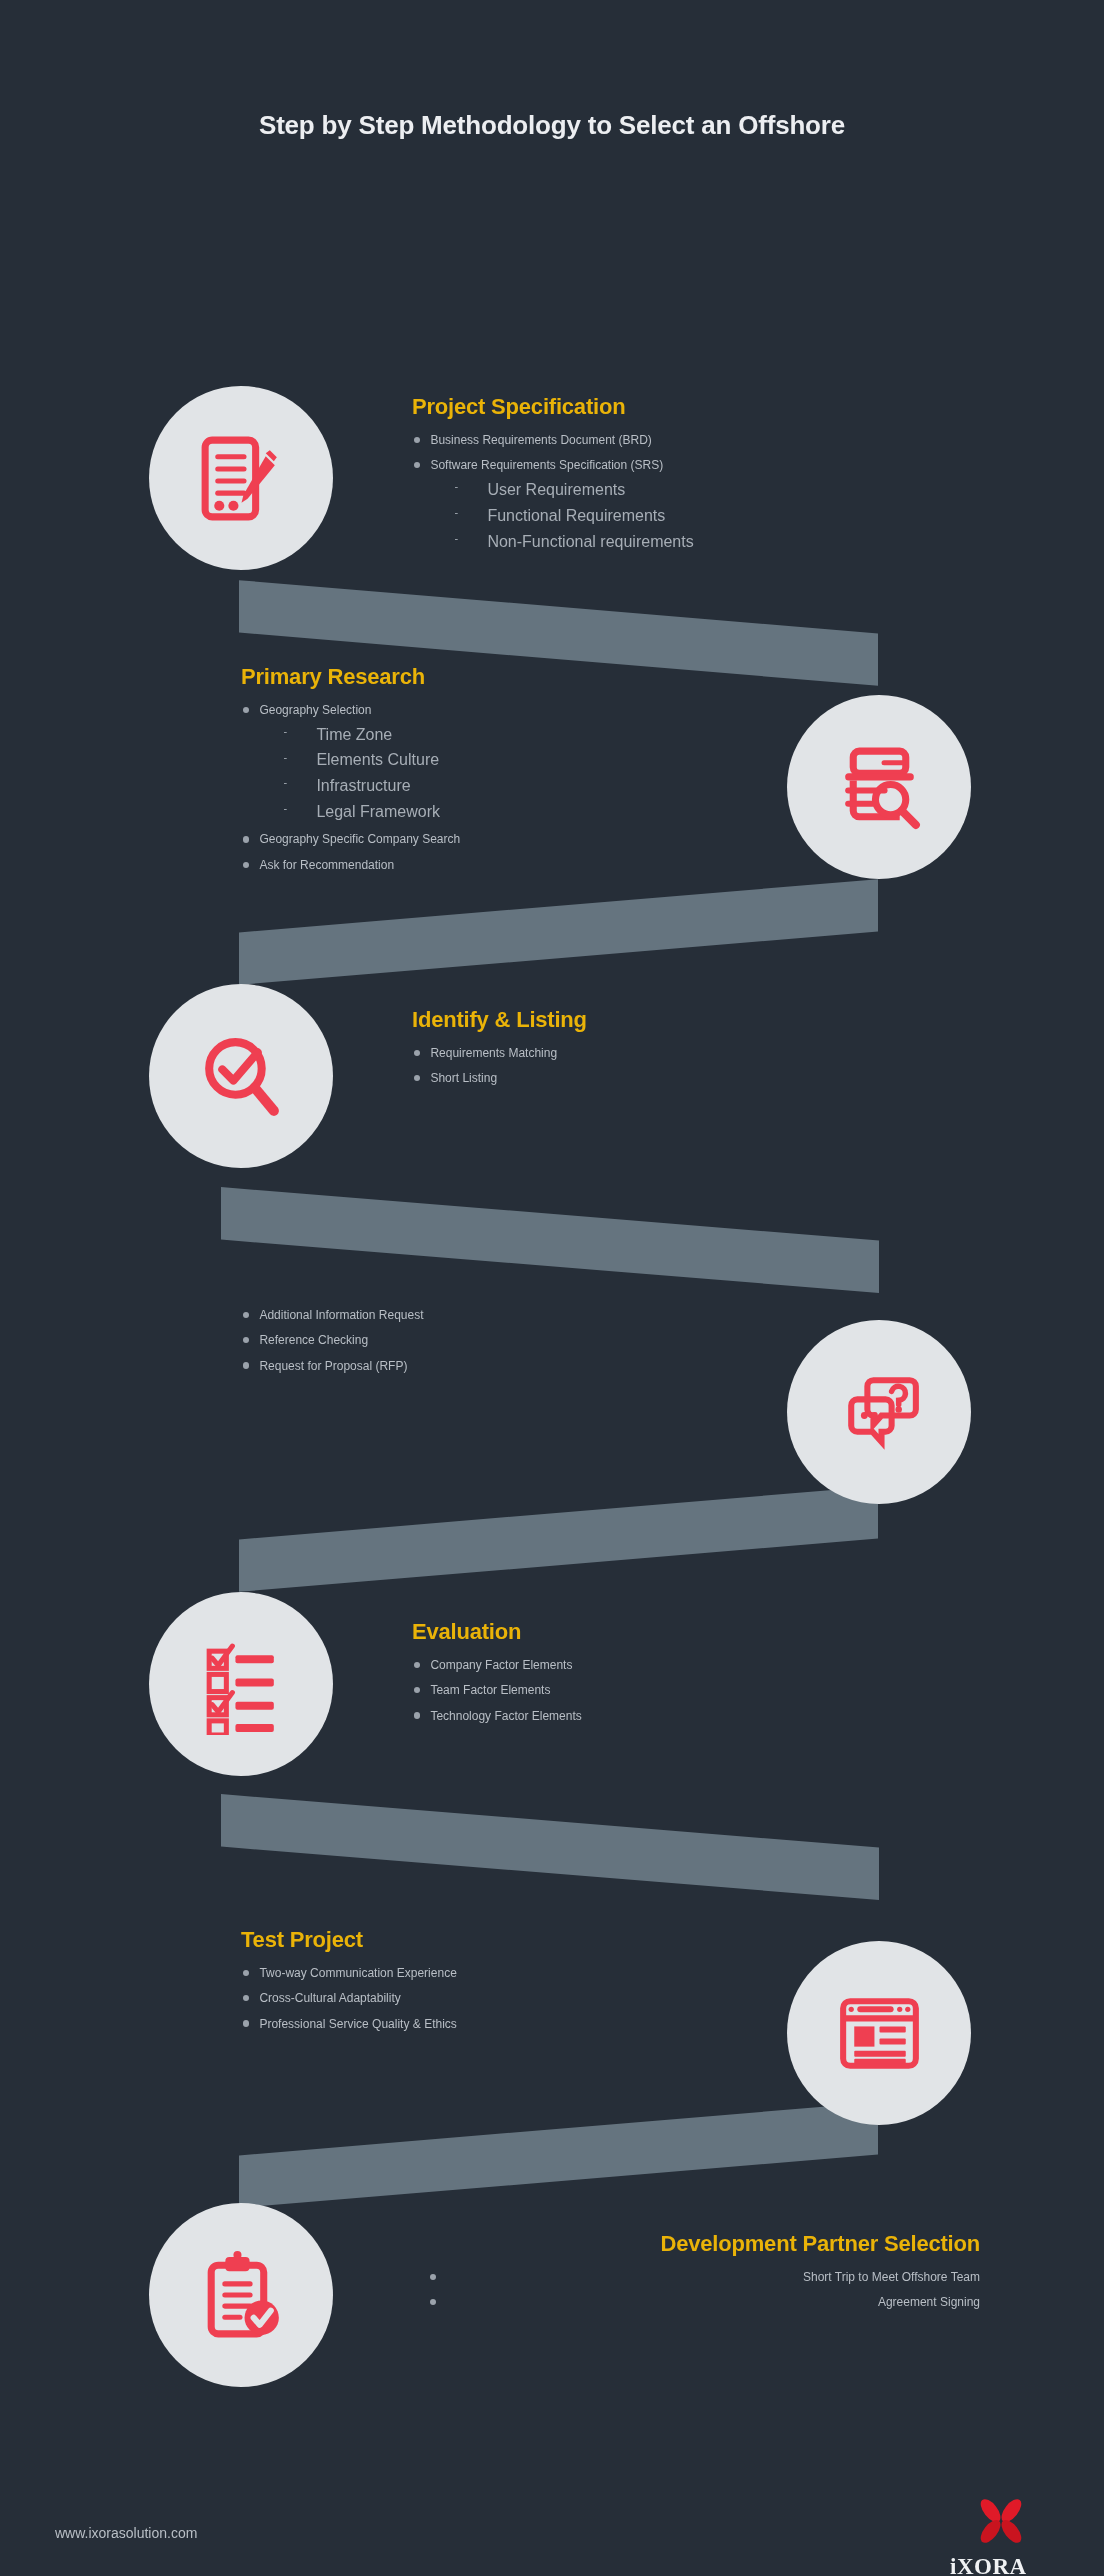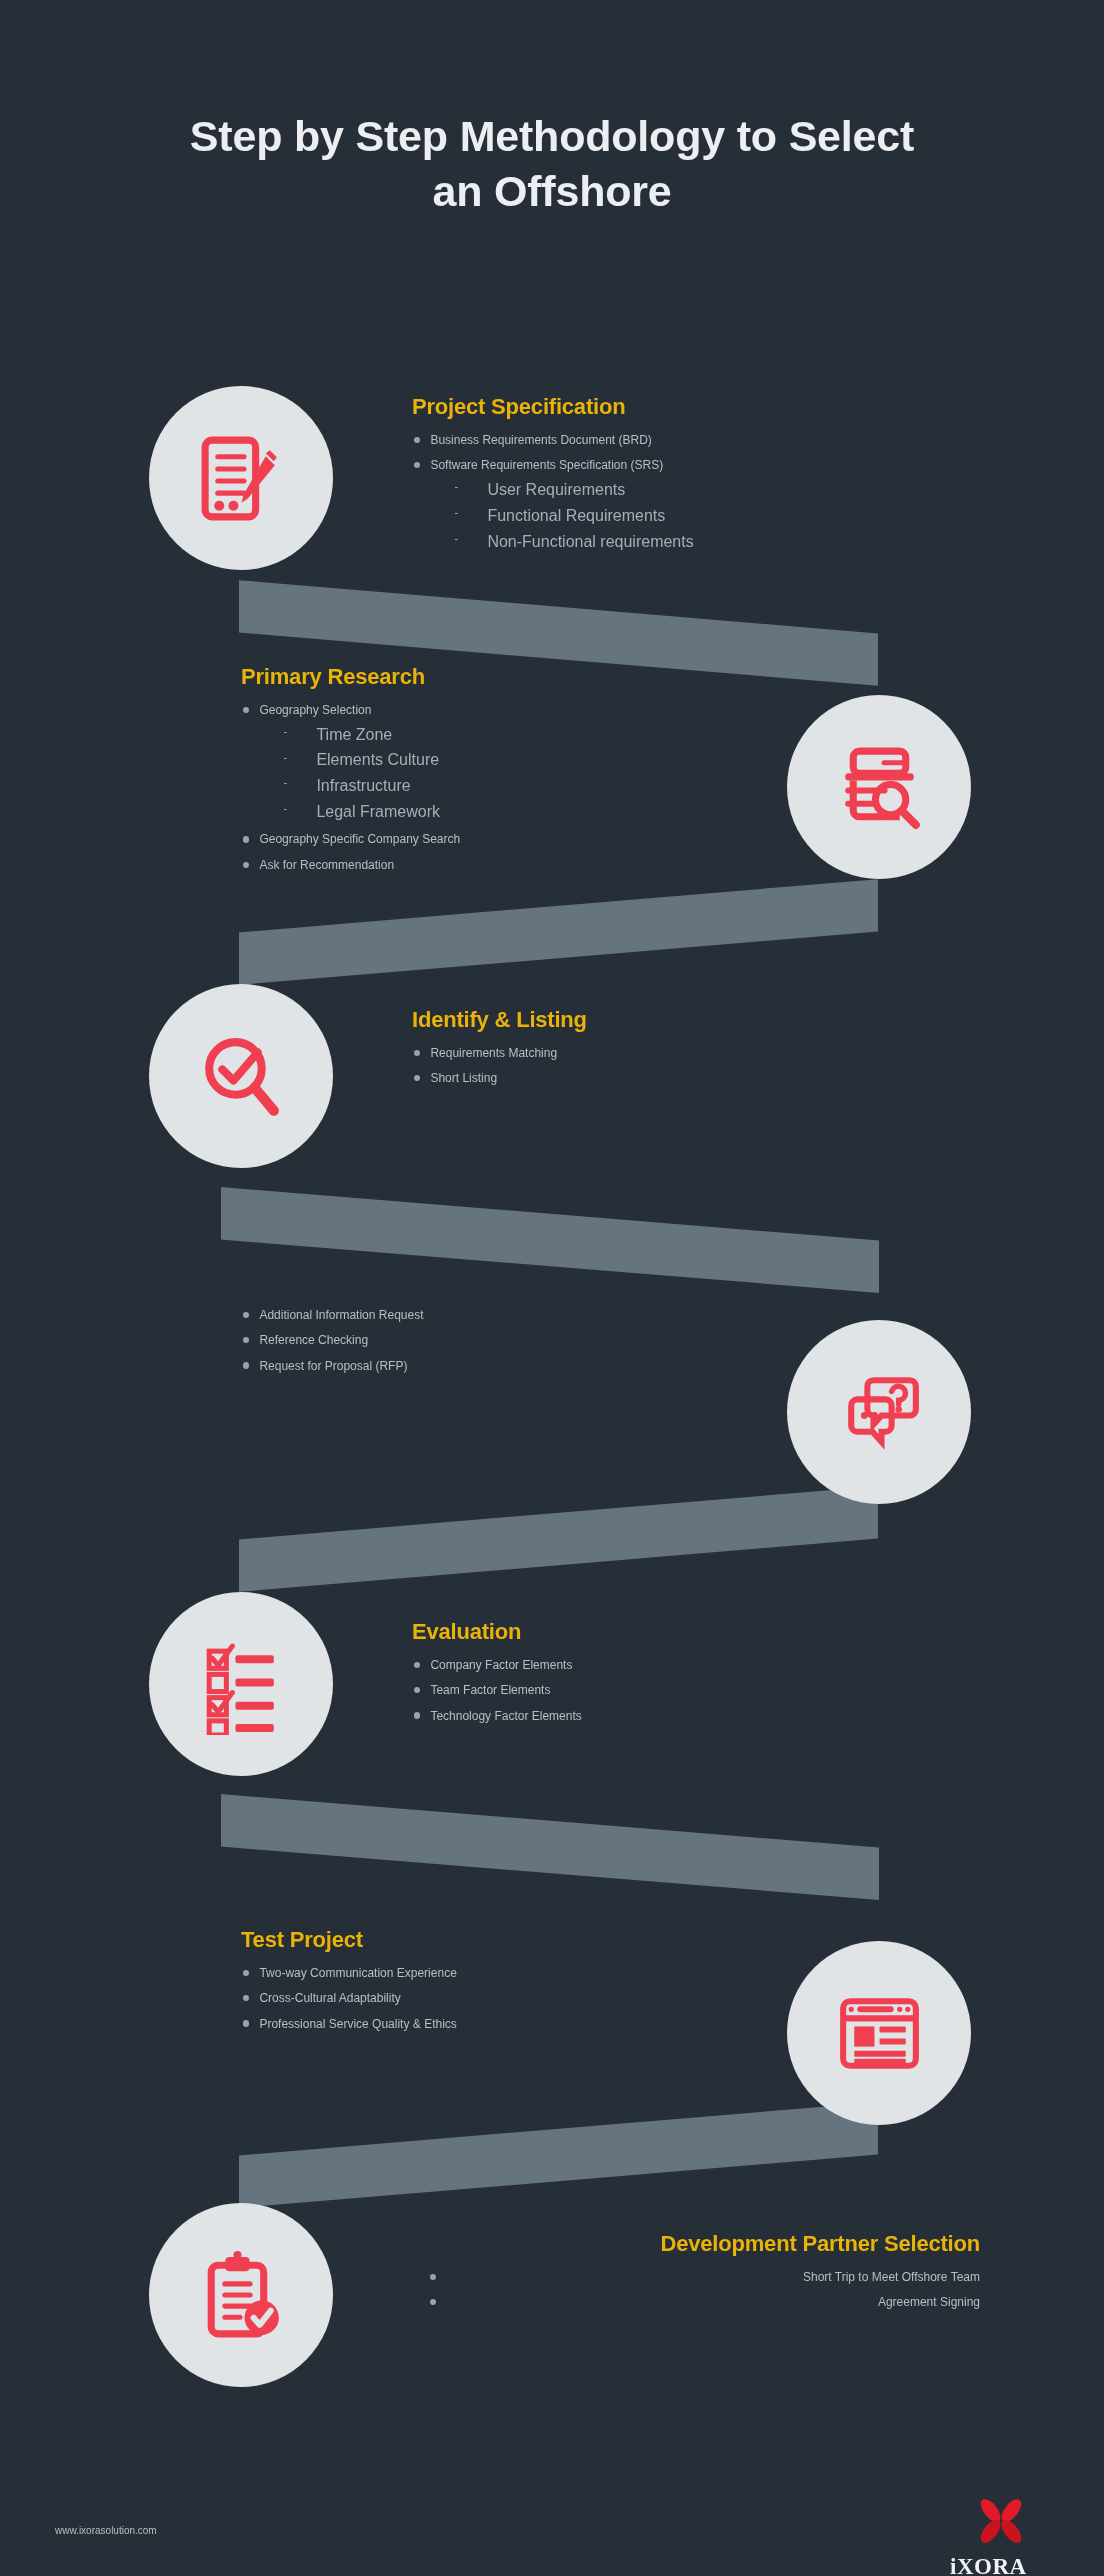--- a/index.html
+++ b/index.html
@@ -8,21 +8,21 @@
     width:1104px; height:2576px; position:relative; overflow:hidden;
     font-family:"Liberation Sans", sans-serif;
     color:#e3e6ea;
   }
   .canvas { position:absolute; inset:0; }
 
   
   .title {
     position:absolute; left:0; right:0; top:109px;
     text-align:center;
-    font-size:43px; font-weight:bold; line-height:1.28;
+    font-size:26px; font-weight:bold; line-height:1.28;
     color:#eceef1; letter-spacing:-0.2px;
     padding:0 166px;
   }
 
   
   .ribbon { position:absolute; }
   .ribbon svg { display:block; }
 
   
   .step { position:absolute; }
@@ -65,21 +65,21 @@
   }
   ul.subs > li::before {
     content:"-";
     position:absolute; left:0; top:-0.9px;
     color:#a7aeb6; font-size:11px;
   }
 
   
   .footer-url {
     position:absolute; left:55px; top:2525px;
-    font-size:10px; color:#b9bfc6;
+    font-size:14px; color:#b9bfc6;
   }
   .logo-wrap {
     position:absolute; right:53px; top:2495px;
     display:flex; align-items:center; gap:8.3px;flex-direction:column;
   }
   .logo-text { line-height:1; }
   .logo-name {
     font-size:23px; font-weight:bold; color:#f0f2f4;
     letter-spacing:0.5px; font-family:"Liberation Serif", serif;
   }

